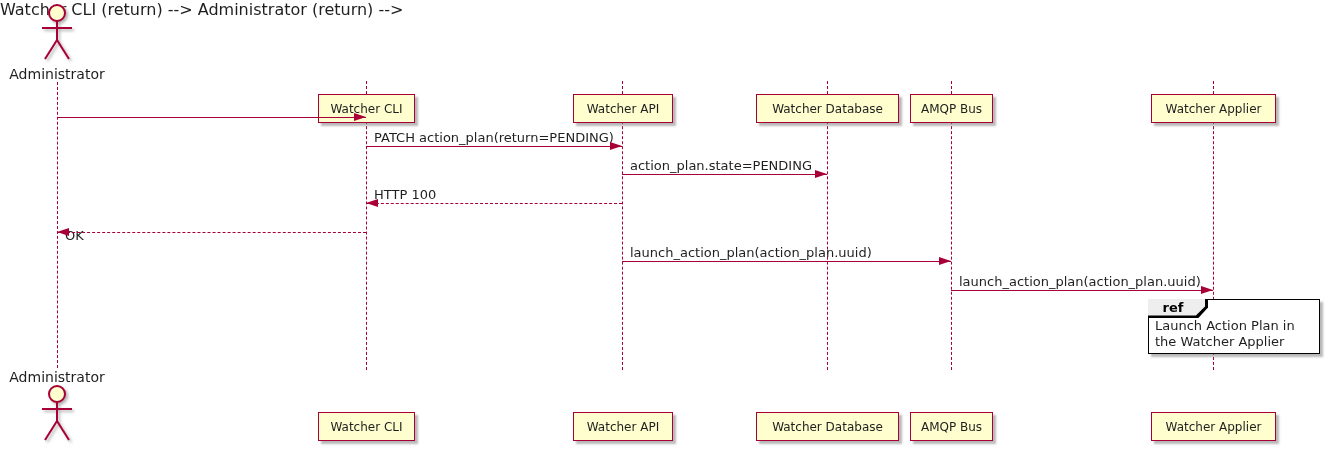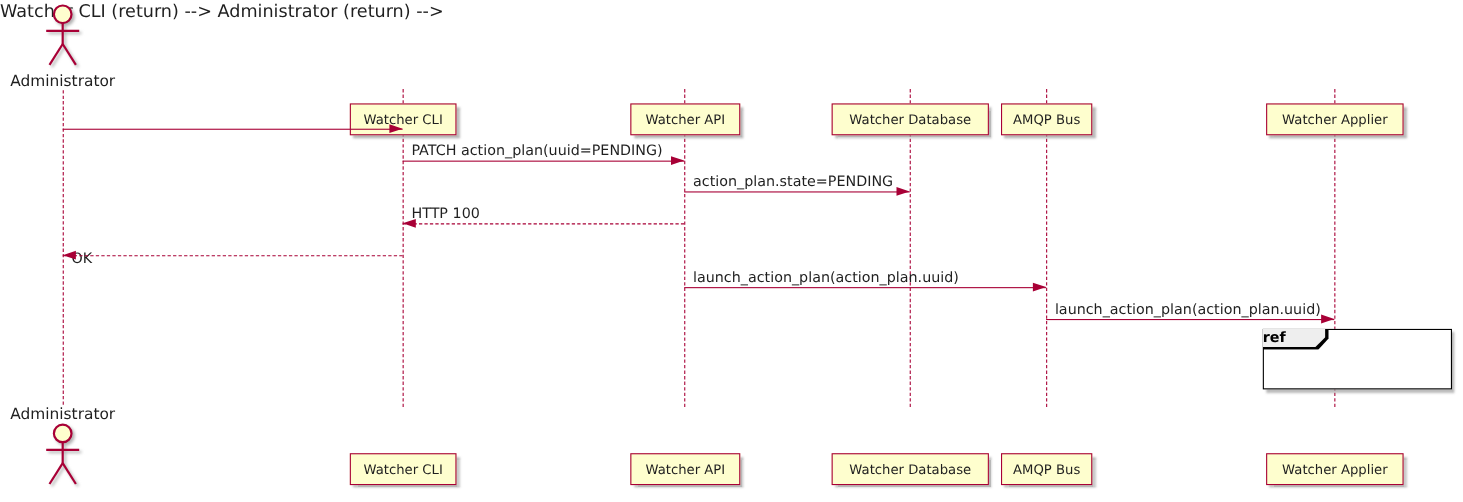--- a/index.html
+++ b/index.html
@@ -83,21 +83,21 @@
   }
   .ref-tab-fill{
     position:absolute;top:0;left:0;
     width:57px;height:16.5px;
     background:var(--ref-header-fill);
     clip-path:polygon(0 0,100% 0,100% 45%,84% 100%,0 100%);
   }
   .ref-tab-label{
     position:absolute;top:0;left:0;
     width:50px;
-    text-align:left;
+    text-align:center;
     font-weight:bold;
     font-size:13px;line-height:17px;
     color:#000;
   }
   .ref-text{
     position:absolute;
     top:18px;left:6px;right:3px;
     font-size:13px;line-height:16px;
   }
 </style>
@@ -129,21 +129,21 @@
   <div class="participant" style="left:573px;top:52px;width:100px">Watcher API</div>
   <div class="participant" style="left:756px;top:52px;width:143px">Watcher Database</div>
   <div class="participant" style="left:910px;top:52px;width:83px">AMQP Bus</div>
   <div class="participant" style="left:1151px;top:52px;width:125px">Watcher Applier</div>
 
   
   <div class="msg-line" style="left:57px;top:117px;width:309px"></div>
   <div class="arrow arrow-right" style="left:354px;top:113px"></div>
 
   
-  <div class="msg-label" style="left:374px;top:130px">PATCH action_plan(uuid=PENDING)</div>
+  <div class="msg-label" style="left:374px;top:130px">PATCH action_plan(return=PENDING)</div>
   <div class="msg-line" style="left:366px;top:146px;width:256px"></div>
   <div class="arrow arrow-right" style="left:610px;top:142px"></div>
 
   
   <div class="msg-label" style="left:630px;top:158px">action_plan.state=PENDING</div>
   <div class="msg-line" style="left:622px;top:174px;width:205px"></div>
   <div class="arrow arrow-right" style="left:815px;top:170px"></div>
 
    Watcher CLI (return) --&gt;
   <div class="msg-label" style="left:374px;top:187px">HTTP 100</div>
@@ -164,20 +164,21 @@
   <div class="msg-label" style="left:959px;top:274px">launch_action_plan(action_plan.uuid)</div>
   <div class="msg-line" style="left:951px;top:290px;width:262px"></div>
   <div class="arrow arrow-right" style="left:1201px;top:286px"></div>
 
   
   <div class="ref-box" style="left:1148px;top:299px;width:172px;height:55px">
     <div class="ref-tab">
       <div class="ref-tab-fill"></div>
       <span class="ref-tab-label">ref</span>
     </div>
+    <div class="ref-text">Launch Action Plan in the Watcher Applier</div>
   </div>
 
   
   <div class="participant" style="left:318px;top:370px;width:97px">Watcher CLI</div>
   <div class="participant" style="left:573px;top:370px;width:100px">Watcher API</div>
   <div class="participant" style="left:756px;top:370px;width:143px">Watcher Database</div>
   <div class="participant" style="left:910px;top:370px;width:83px">AMQP Bus</div>
   <div class="participant" style="left:1151px;top:370px;width:125px">Watcher Applier</div>
 
   

